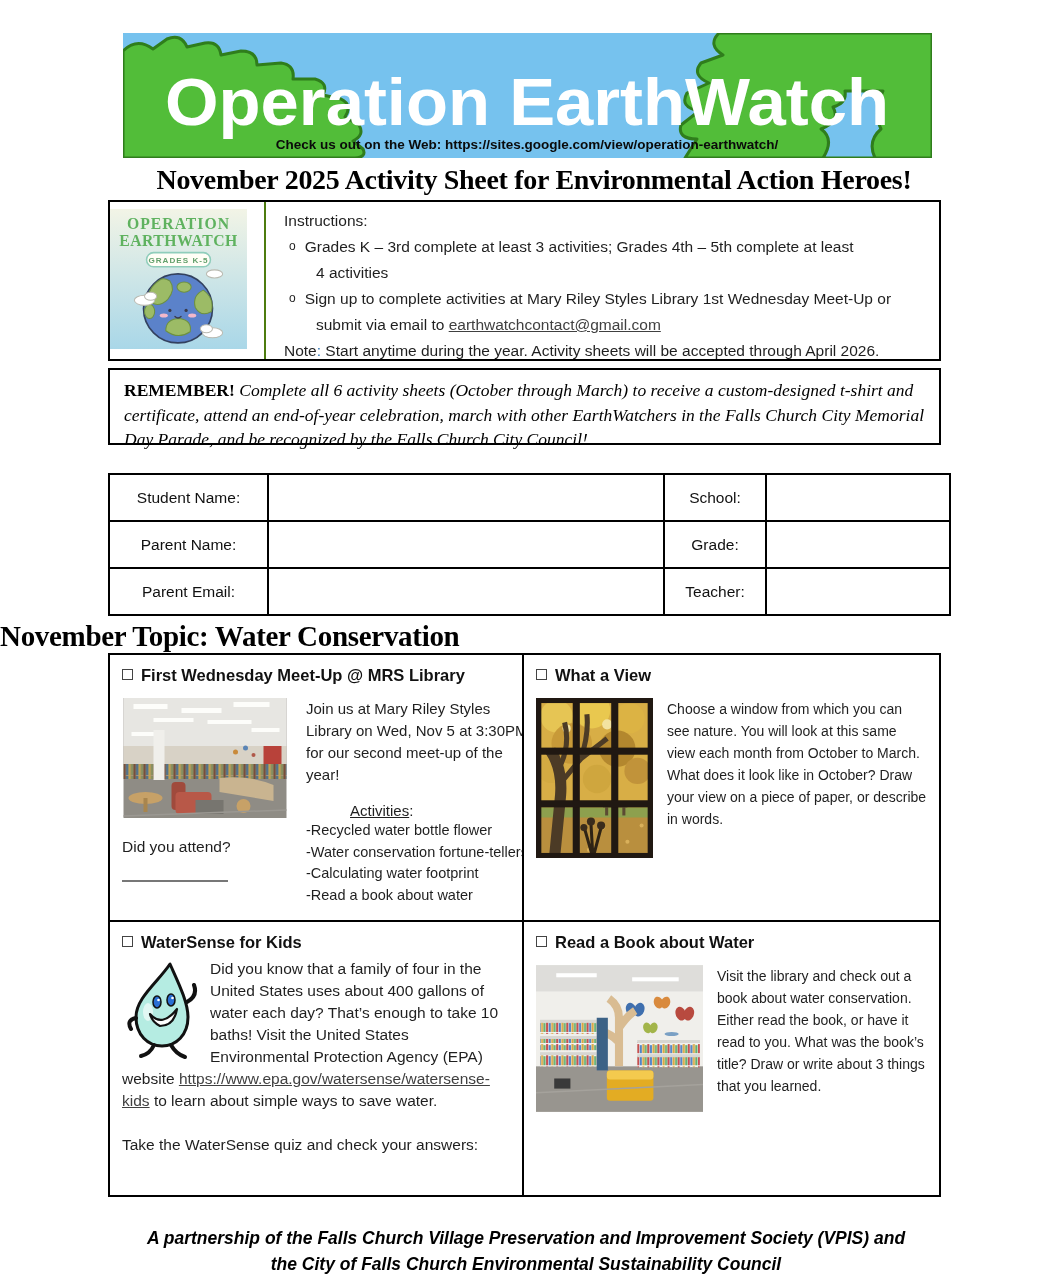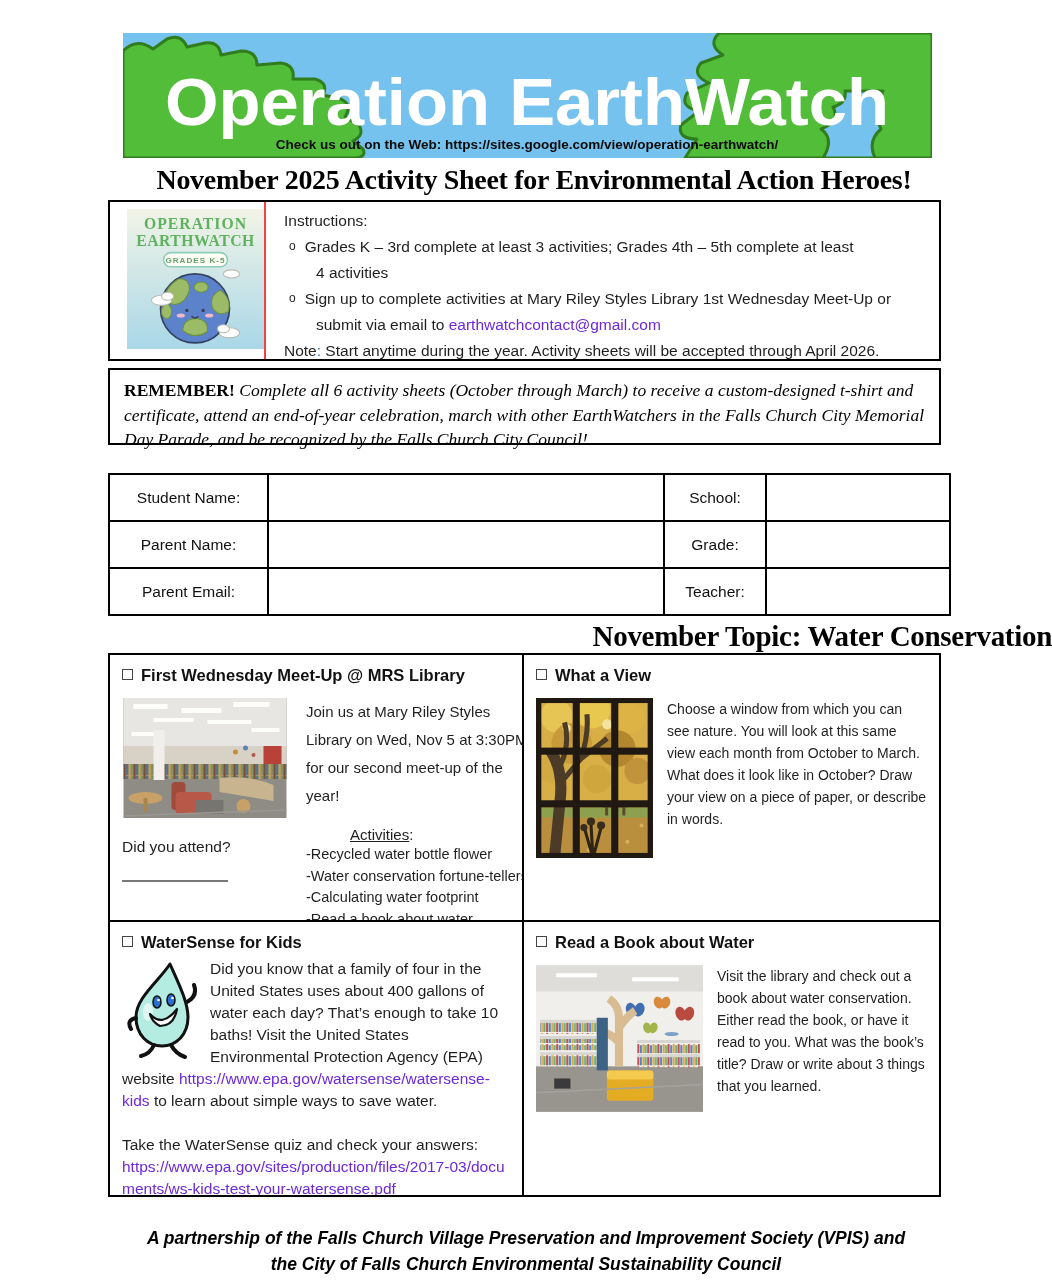--- a/index.html
+++ b/index.html
@@ -5,33 +5,33 @@
   html,body{margin:0;padding:0;background:#fff;}
   .page{position:relative;width:1052px;height:1280px;background:#fff;overflow:hidden;
         font-family:"Liberation Sans",sans-serif;color:#1f1f1f;}
 
   
   .banner{position:absolute;left:123px;top:33px;width:809px;height:125px;}
 
   
   .main-title{position:absolute;left:8px;top:164px;width:1052px;text-align:center;
     font-family:"Liberation Serif",serif;font-weight:bold;font-size:28px;letter-spacing:-0.3px;color:#000;}
-  .topic-title{position:absolute;left:0;top:620px;width:1052px;text-align:right;
+  .topic-title{position:absolute;left:0;top:620px;width:1052px;text-align:left;
     font-family:"Liberation Serif",serif;font-weight:bold;font-size:29px;letter-spacing:-0.3px;color:#000;}
 
   
   .instructions{position:absolute;left:108px;top:200px;width:833px;height:161px;
     border:2px solid #000;box-sizing:border-box;display:flex;}
-  .inst-left{width:156px;border-right:2px solid #ef4444;box-sizing:border-box;
-    display:flex;justify-content:flex-end;align-items:flex-start;padding-top:7px;}
+  .inst-left{width:156px;border-right:2px solid #4d7c0f;box-sizing:border-box;
+    display:flex;justify-content:flex-start;align-items:flex-start;padding-top:7px;}
   .inst-right{flex:1;padding:6px 8px 0 18px;font-size:15.5px;line-height:26px;}
   .b-row{display:flex;}
   .mk{font-size:12px;margin:0 9px 0 5px;position:relative;top:-1px;}
   .b-cont{padding-left:32px;}
-  .lnk{color:#6d28d9;cursor:pointer;}
+  .lnk{color:#404040;text-decoration:underline;cursor:pointer;}
   .nc{color:#2e74b5;}
 
   
   .remember{position:absolute;left:108px;top:368px;width:833px;height:77px;border:2px solid #000;
     box-sizing:border-box;padding:8px 14px;font-family:"Liberation Serif",serif;
     font-style:italic;font-size:17.5px;line-height:24.5px;color:#000;}
   .remember .nb2{font-style:normal;font-weight:bold;}
 
   
   .form-table{position:absolute;left:108px;top:473px;width:833px;height:143px;
@@ -46,21 +46,21 @@
   .cell{box-sizing:border-box;padding:11px 12px;overflow:hidden;}
   .cA,.cB{border-bottom:2px solid #000;}
   .cA,.cC{border-right:2px solid #000;}
   .cell-head{display:flex;align-items:flex-start;gap:8px;}
   .cb{width:9px;height:9px;border:1.5px solid #444;display:inline-block;margin-top:3px;flex:none;}
   .cell-title{font-weight:bold;font-size:16.5px;color:#111;}
 
   .cA-body{display:flex;margin-top:13px;}
   .cA-left{width:176px;flex:none;}
   .cA-right{flex:1;padding-left:8px;}
-  .meet-intro{font-size:15px;line-height:28px;}
+  .meet-intro{font-size:15px;line-height:22px;}
   .attend-q{font-size:15.5px;margin-top:16px;}
   .blank-line{width:106px;height:24px;border-bottom:2px solid #777;}
   .act-label{margin-top:16px;margin-left:44px;font-size:15px;}
   .und{text-decoration:underline;}
   .act-list{font-size:14.5px;line-height:21.5px;white-space:nowrap;margin-top:1px;}
 
   .side-body{display:flex;margin-top:13px;}
   .side-body .txt{flex:1;padding-left:14px;font-size:14px;line-height:22px;}
 
   .cC-p1{margin-top:6px;font-size:15.5px;line-height:22px;}
@@ -303,21 +303,20 @@
           <path d="M26 54 Q38 68 53 49 Q50 66 36 66 Q28 62 26 54 Z" fill="#fff" stroke="#111" stroke-width="2.2" stroke-linejoin="round"></path>
           <path d="M12 58 Q2 60 7 69" stroke="#111" stroke-width="4" fill="none" stroke-linecap="round"></path>
           <path d="M63 42 Q74 36 70 25" stroke="#111" stroke-width="4" fill="none" stroke-linecap="round"></path>
           <path d="M30 85 Q26 94 17 96" stroke="#111" stroke-width="4" fill="none" stroke-linecap="round"></path>
           <path d="M47 85 Q52 94 61 97" stroke="#111" stroke-width="4" fill="none" stroke-linecap="round"></path>
         </svg>
         <span>Did you know that a family of four in the United States uses about 400 gallons of water each day? That’s enough to take 10 baths! Visit the United States Environmental Protection Agency (EPA) website </span><a class="lnk">https://www.epa.gov/watersense/watersense-kids</a><span> to learn about simple ways to save water.</span>
       </div>
       <div class="cC-p2">
         <span>Take the WaterSense quiz and check your answers:</span><br>
-        <a class="lnk brk">https://www.epa.gov/sites/production/files/2017-03/documents/ws-kids-test-your-watersense.pdf</a>
       </div>
     </div>
 
     <div class="cell cD">
       <div class="cell-head">
         <span class="cb"></span>
         <span class="cell-title">Read a Book about Water</span>
       </div>
       <div class="side-body">
         <svg width="167" height="147" viewBox="0 0 165 145">

